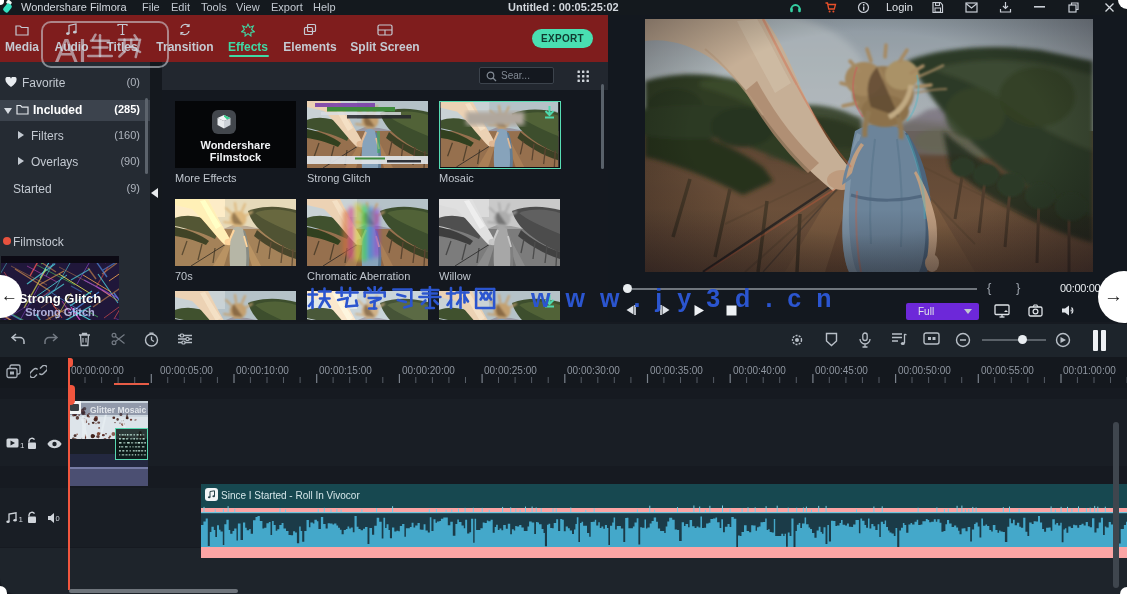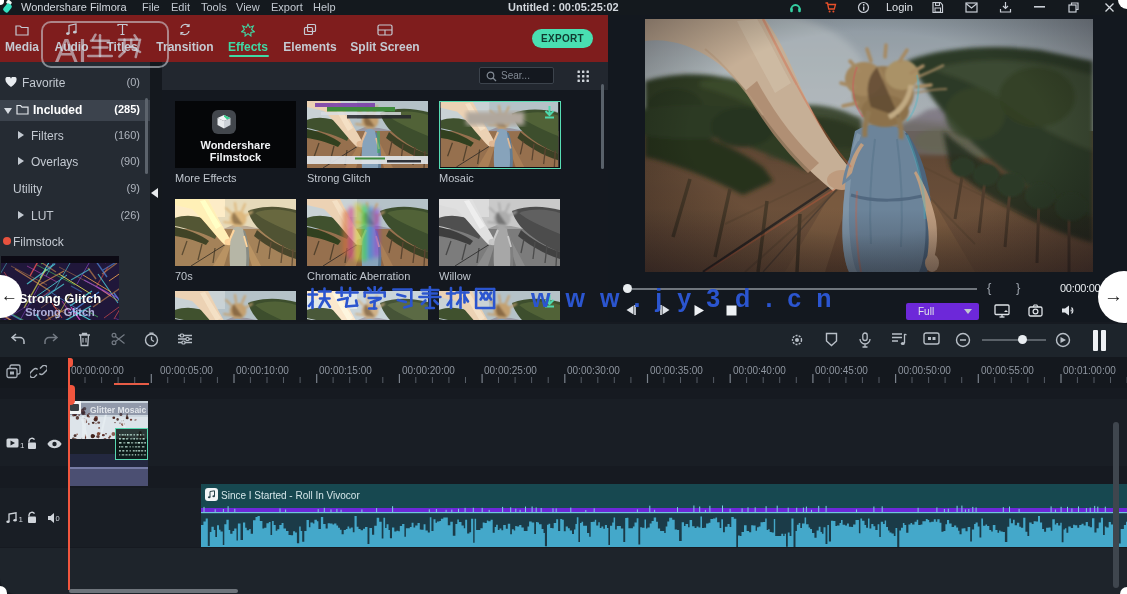--- a/index.html
+++ b/index.html
@@ -60,21 +60,21 @@
 
   
   #tl { left:0; top:322px; width:1127px; height:272px; background:#161a21; }
   #tltoolbar { position:absolute; left:0; top:2px; width:1127px; height:33px; background:#1d242b; }
   .tlico { position:absolute; top:8px; }
   #ruler { position:absolute; left:0; top:35px; width:1127px; height:31px; background:#14181e; }
   .rlabel { position:absolute; top:8px; font-size:10px; color:#8f96a0; white-space:nowrap; }
   .lane { position:absolute; left:0; width:1127px; background:#191e25; }
 
   
-  #aclip { position:absolute; left:201px; top:162px; width:926px; height:62px; background:#6d28d9; overflow:visible; }
+  #aclip { position:absolute; left:201px; top:162px; width:926px; height:74px; background:#fca5a5; overflow:visible; }
   #aband { position:absolute; left:0; top:0; width:926px; height:24px; background:#174850; }
   #aclip .alabel { position:absolute; left:20px; top:6px; color:#d5e6e9; font-size:10px; }
   #awave { position:absolute; left:0; top:24px; width:926px; height:38px; overflow:visible; }
 
   
   #vclip { position:absolute; left:68px; top:79px; width:80px; height:85px; }
 
   
   #phline { position:absolute; left:68px; top:36px; width:2px; height:232px; background:#f2563e; }
   #phcap { position:absolute; left:68px; top:36px; width:5px; height:9px; background:#f2563e;
@@ -242,27 +242,22 @@
       <div class="tri" style="left:18px;top:5px;border-top:4.5px solid transparent;border-bottom:4.5px solid transparent;border-left:6px solid #c3c9d1"></div>
       <span class="txt" style="left:31px">Filters</span>
         <span class="cnt">(160)</span>
     </div>
     <div class="srow" style="top:90px">
       <div class="tri" style="left:18px;top:5px;border-top:4.5px solid transparent;border-bottom:4.5px solid transparent;border-left:6px solid #c3c9d1"></div>
       <span class="txt" style="left:31px">Overlays</span>
         <span class="cnt">(90)</span>
     </div>
     <div class="srow" style="top:117px">
-      <span class="txt" style="left:13px">Utility</span>
+      <span class="txt" style="left:13px">Started</span>
         <span class="cnt">(9)</span>
-    </div>
-    <div class="srow" style="top:144px">
-      <div class="tri" style="left:18px;top:5px;border-top:4.5px solid transparent;border-bottom:4.5px solid transparent;border-left:6px solid #c3c9d1"></div>
-      <span class="txt" style="left:31px">LUT</span>
-        <span class="cnt">(26)</span>
     </div>
     <div class="srow" style="top:170px">
       <div style="position:absolute;left:3px;top:5px;width:8px;height:8px;border-radius:50%;background:#e8523e"></div>
       <span class="txt" style="left:13px">Filmstock</span>
     </div>
     <div style="position:absolute;left:1px;top:194px;width:118px;height:69px;background:#0c0a14">
       <div style="position:absolute;left:0;top:7px">
           <svg width="118" height="62" viewBox="0 0 118 62" xmlns="http://www.w3.org/2000/svg">
             <rect width="118" height="62" fill="#16102b"></rect>
             <rect width="118" height="62" fill="#2a1d4a" opacity="0.5"></rect>

